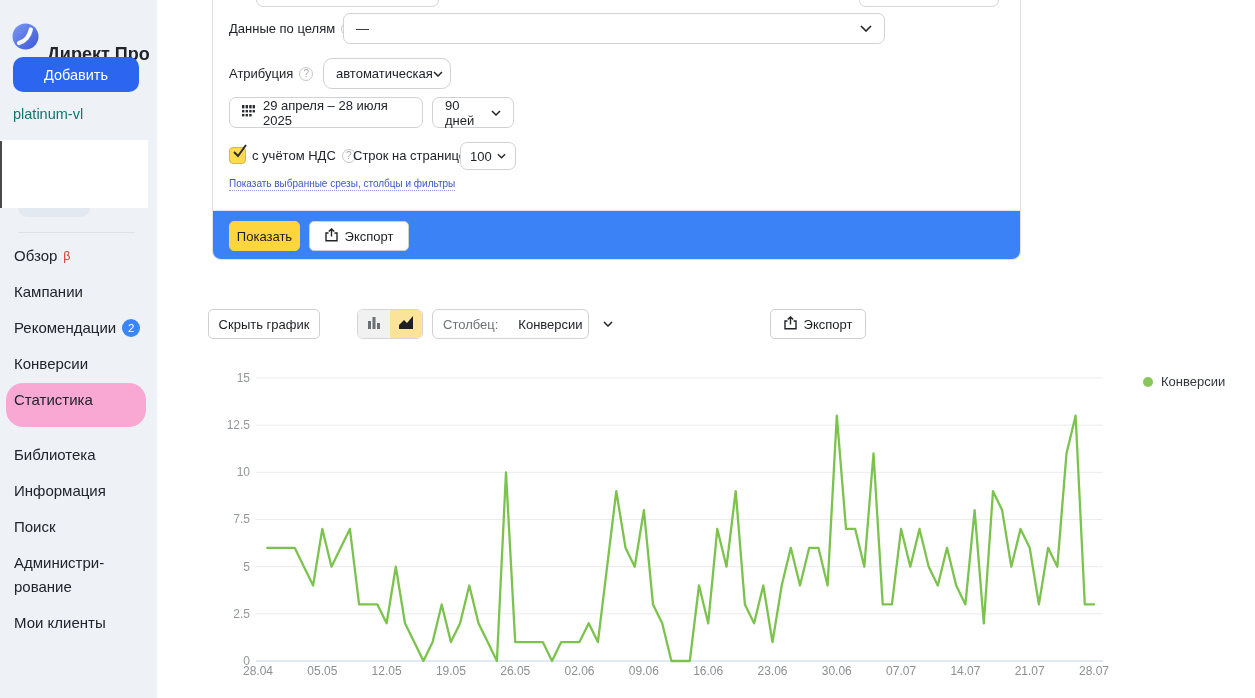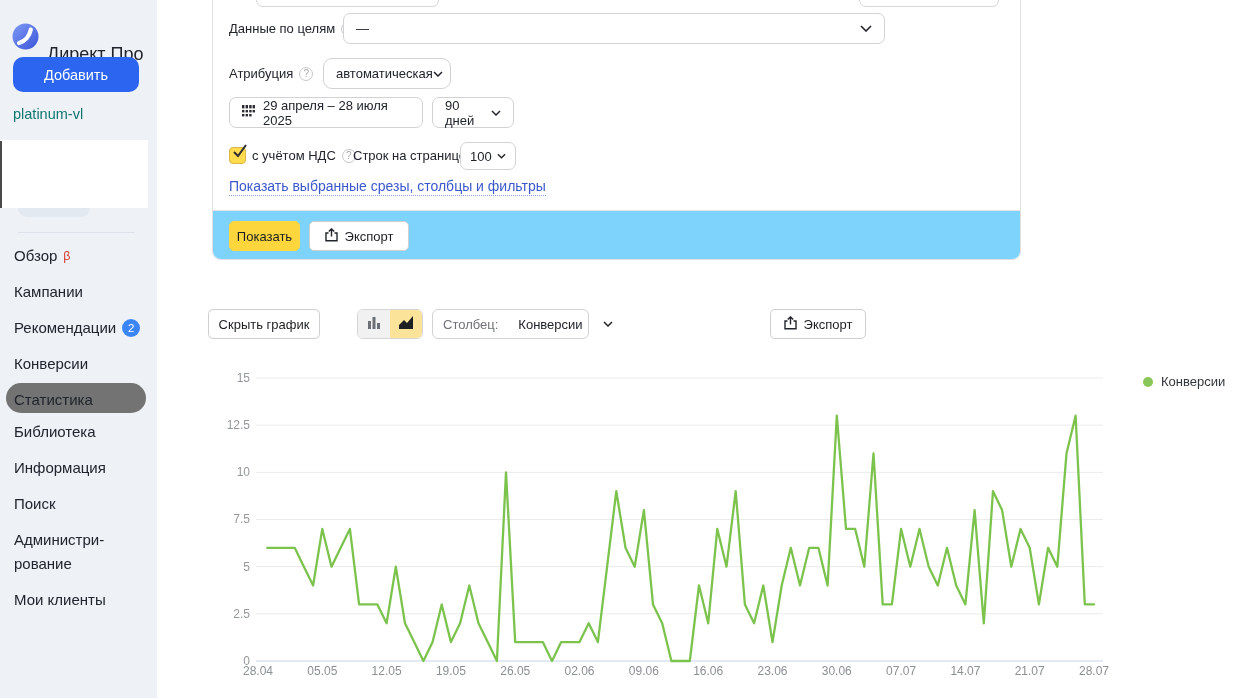--- a/index.html
+++ b/index.html
@@ -3,52 +3,52 @@
 <meta charset="utf-8">
 <style>
   html,body{margin:0;padding:0;background:#fff;}
   *{box-sizing:border-box;}
   body{font-family:"Liberation Sans","DejaVu Sans",sans-serif;color:#21242c;}
   #app{position:relative;width:1255px;height:698px;overflow:hidden;background:#fff;}
 
   
   .sidebar{position:absolute;left:0;top:0;width:157px;height:698px;background:#eef2f7;}
   .logo{position:absolute;left:12px;top:12px;display:flex;align-items:center;gap:8px;}
-  .logo-text{font-size:18px;font-weight:normal;color:#21242c;white-space:nowrap;margin-top:32px;}
+  .logo-text{font-size:18px;font-weight:bold;color:#21242c;white-space:nowrap;margin-top:32px;}
   .add-btn{position:absolute;left:13px;top:57px;width:126px;height:35px;border:none;border-radius:10px;
            background:#2b65f0;color:#fff;font-size:14.5px;font-family:inherit;cursor:pointer;}
   .account{position:absolute;left:13px;top:106px;font-size:14.5px;color:#0f766e;}
   .overlay-pill{position:absolute;left:18px;top:208px;width:72px;height:9px;background:#e3e9f1;border-radius:0 0 9px 9px;}
   .overlay-box{position:absolute;left:0;top:140px;width:148px;height:68px;background:#fff;}
   .side-scrollbar{position:absolute;left:0;top:141px;width:2px;height:67px;background:#4a4a4a;}
   .divider{position:absolute;left:18px;top:232px;width:117px;height:1px;background:#dde2ea;}
   .menu{position:absolute;left:0;top:244px;width:157px;}
   .menu-item{height:24px;margin-bottom:12px;padding-left:14px;font-size:15px;line-height:24px;color:#20242c;
              cursor:pointer;white-space:nowrap;}
   .menu-item.wrap{height:auto;width:128px;white-space:normal;line-height:24px;}
-  .menu-item.selected{background:#737373;border-radius:17px;height:30px;line-height:34px;margin:-5px 0 7px 6px;
+  .menu-item.selected{background:#f9a8d4;border-radius:17px;height:44px;line-height:34px;margin:-5px 0 16px 6px;
                       padding-left:8px;width:140px;}
   .beta{color:#d63b2f;font-size:12.5px;margin-left:6px;position:relative;top:-1px;}
   .count-badge{display:inline-flex;align-items:center;justify-content:center;width:18px;height:18px;border-radius:50%;
                background:#3a85f7;color:#fff;font-size:11.5px;margin-left:6px;vertical-align:1px;}
 
   
   .panel{position:absolute;left:212px;top:-16px;width:809px;height:276px;background:#fff;
          border:1px solid #e2e2e4;border-radius:8px;}
   .cut-box{position:absolute;background:#fff;border:1px solid #d6d6d8;border-radius:7px;height:24px;top:-2px;}
   .row-label{position:absolute;font-size:13px;color:#21242c;display:flex;align-items:center;gap:6px;}
   .qmark{display:inline-flex;align-items:center;justify-content:center;width:14px;height:14px;border-radius:50%;
          border:1px solid #c7c7c9;color:#a8a8ab;font-size:10px;}
   .dd{position:absolute;background:#fff;border:1px solid #d2d2d4;border-radius:7px;height:31px;display:flex;
       align-items:center;padding:0 12px;font-size:13px;cursor:pointer;}
   .dd .chev{margin-left:auto;}
   .chev svg{display:block;}
-  .link{position:absolute;font-size:14px;color:#3c58cb;border-bottom:1px dotted #8ba0e0;cursor:pointer;
+  .link{position:absolute;font-size:10px;color:#3c58cb;border-bottom:1px dotted #8ba0e0;cursor:pointer;
         text-decoration:none;padding-bottom:1px;}
-  .panel-footer{position:absolute;left:0;bottom:0;width:100%;height:49px;background:#7dd3fc;
+  .panel-footer{position:absolute;left:0;bottom:0;width:100%;height:49px;background:#3b82f6;
                 border-top:1px solid #e4e4e6;border-radius:0 0 8px 8px;margin-top:44px;}
   .btn{display:inline-flex;align-items:center;justify-content:center;gap:7px;height:30px;border-radius:5px;
        font-size:13px;font-family:inherit;cursor:pointer;border:1px solid #cfcfd1;background:#fff;color:#1c1e22;}
   .btn.yellow{background:#fdd53d;border-color:#fdd53d;}
   .cbx{position:absolute;width:17px;height:17px;border-radius:4px;background:#ffdb4d;border:1px solid #d9b64a;}
   .cbx svg{position:absolute;left:2px;top:-4px;overflow:visible;}
 
   
   .ctl{position:absolute;top:309px;height:30px;}
   .toggle{display:flex;border:1px solid #d6d6d8;border-radius:6px;overflow:hidden;width:66px;}

